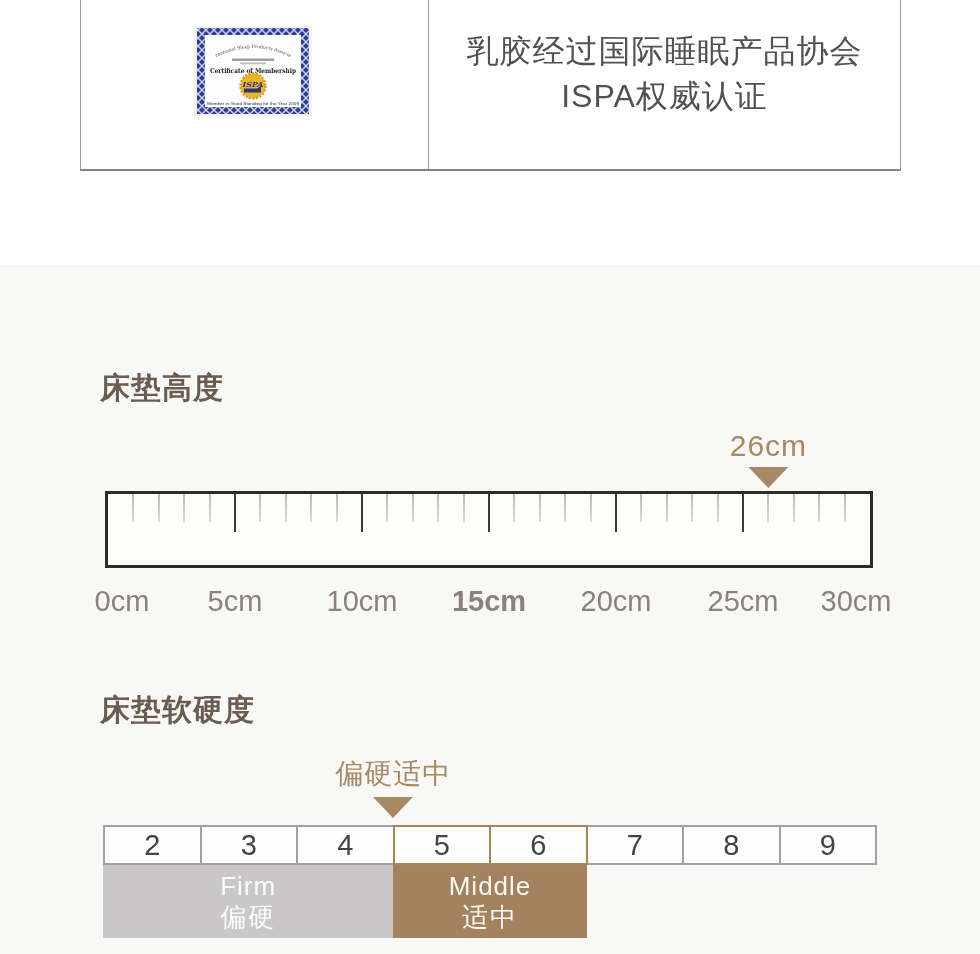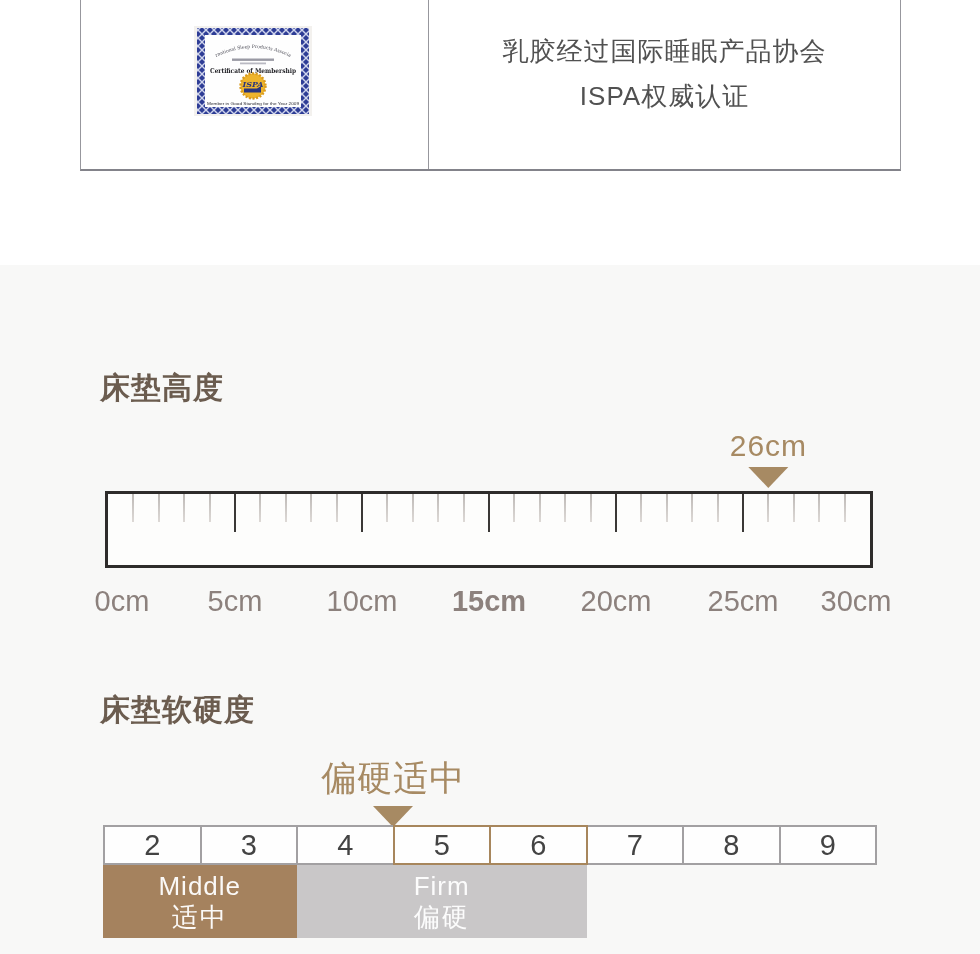--- a/index.html
+++ b/index.html
@@ -7,35 +7,35 @@
   body { font-family:"Liberation Sans","DejaVu Sans",sans-serif; }
   #page { position:relative; width:980px; height:954px; overflow:hidden; background:#ffffff; }
 
   
   .cert-box { position:absolute; left:80px; top:-2px; width:821px; height:173px;
     border:1px solid #97979d; border-bottom:2px solid #83838a; background:#ffffff; }
   .cert-divider { position:absolute; left:347px; top:0; width:1px; height:100%; background:#97979d; }
   .cert-left { position:absolute; left:0; top:0; width:347px; height:100%; }
   .cert-right { position:absolute; left:348px; top:0; right:0; height:100%;
     display:flex; flex-direction:column; justify-content:flex-start; align-items:center; padding-top:30px; }
-  .cert-caption-line { font-size:26px; line-height:45px; color:#515151; letter-spacing:1px; text-align:center; }
+  .cert-caption-line { font-size:32px; line-height:45px; color:#515151; letter-spacing:1px; text-align:center; }
 
   .cert-img { position:absolute; left:113px; top:27px; width:118px; height:90px; }
 
   
   .main-section { position:absolute; left:0; top:265px; width:980px; height:689px; background:#f8f8f7; }
 
   .section-heading { position:absolute; left:100px; font-size:30px; color:#6b5c4f; letter-spacing:1px;font-weight:bold; }
   #height-heading { top:103px; }
   #firmness-heading { top:425px; }
 
   
   .marker { position:absolute; transform:translateX(-50%); text-align:center; }
   .marker-label { font-size:30px; color:#a78a63; letter-spacing:1px; white-space:nowrap; }
-  .marker-label.small { font-size:35px; }
+  .marker-label.small { font-size:28px; }
   .tri-down { width:0; height:0; margin:4px auto 0;
     border-left:20px solid transparent; border-right:20px solid transparent;
     border-top:21px solid #a78a63; }
   #height-marker { top:164px; }
   #firmness-marker { top:490px; }
 
   
   .ruler { position:absolute; left:105px; top:226px; width:768px; height:77px;
     border:3px solid #2e2c2b; background:#fdfdfc; }
   .ruler-track { position:absolute; left:0; top:0; right:0; bottom:0; }
@@ -167,25 +167,25 @@
           <div class="num-cell">2</div>
           <div class="num-cell">3</div>
           <div class="num-cell">4</div>
           <div class="num-cell hl">5</div>
           <div class="num-cell hl">6</div>
           <div class="num-cell">7</div>
           <div class="num-cell">8</div>
           <div class="num-cell">9</div>
         </div>
       <div id="zone-row" class="zone-row">
+          <div class="zone" style="width: 37.5%; background: rgb(201, 199, 200);">
+            <div class="zone-en">Firm</div>
+            <div class="zone-zh">偏硬</div>
+          </div>
           <div class="zone" style="width: 25%; background: rgb(165, 130, 94);">
             <div class="zone-en">Middle</div>
             <div class="zone-zh">适中</div>
-          </div>
-          <div class="zone" style="width: 37.5%; background: rgb(201, 199, 200);">
-            <div class="zone-en">Firm</div>
-            <div class="zone-zh">偏硬</div>
           </div>
         </div>
     </div>
 
   </div>
 </div>
 
 </body></html>

